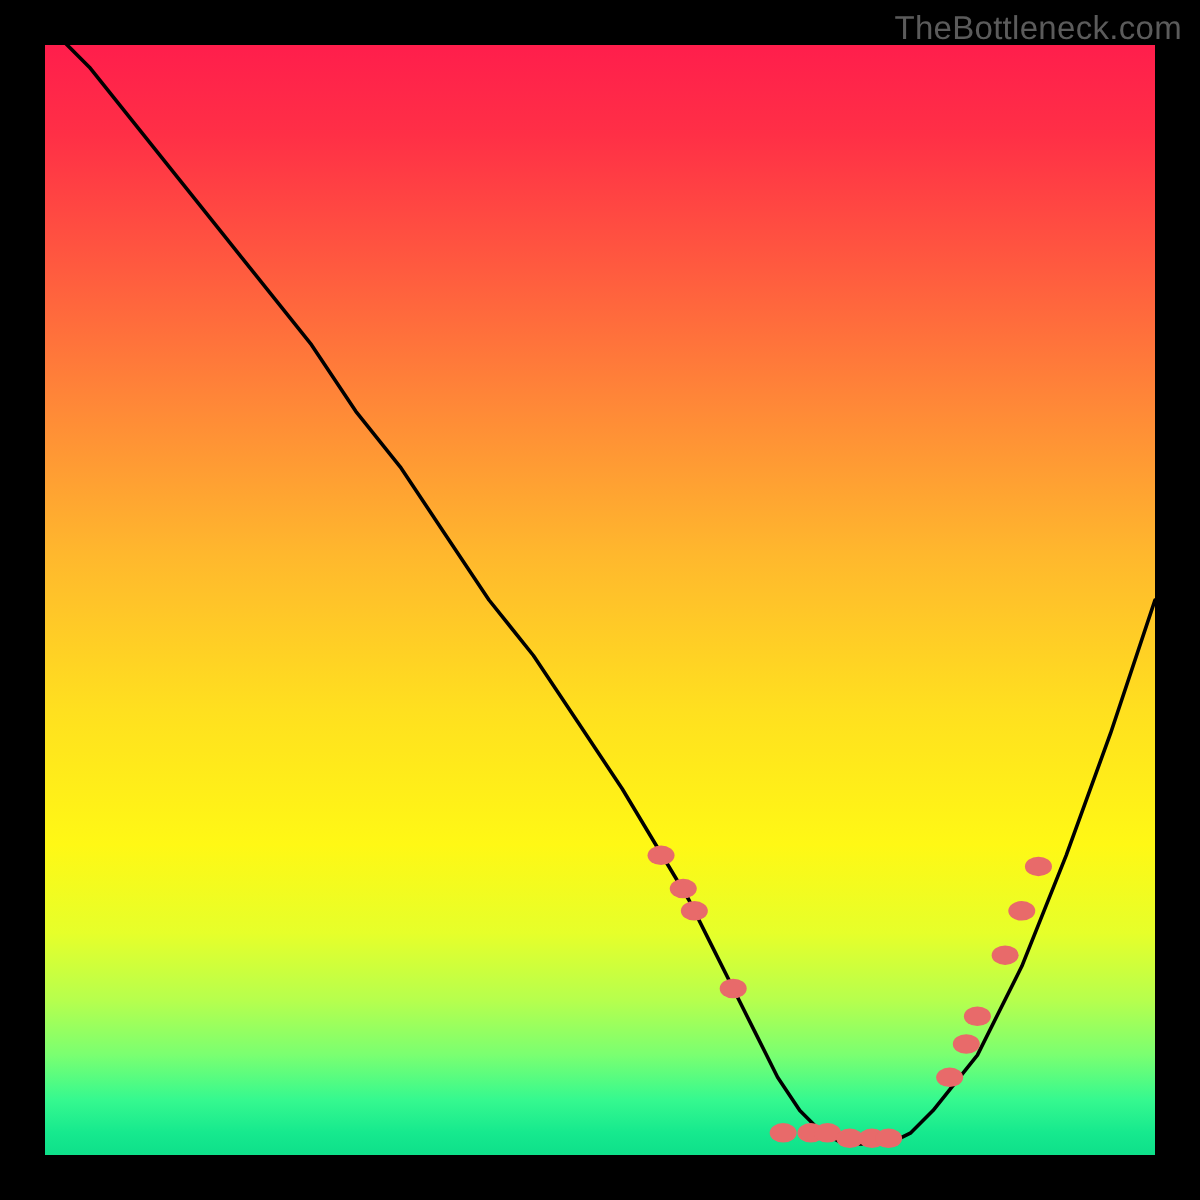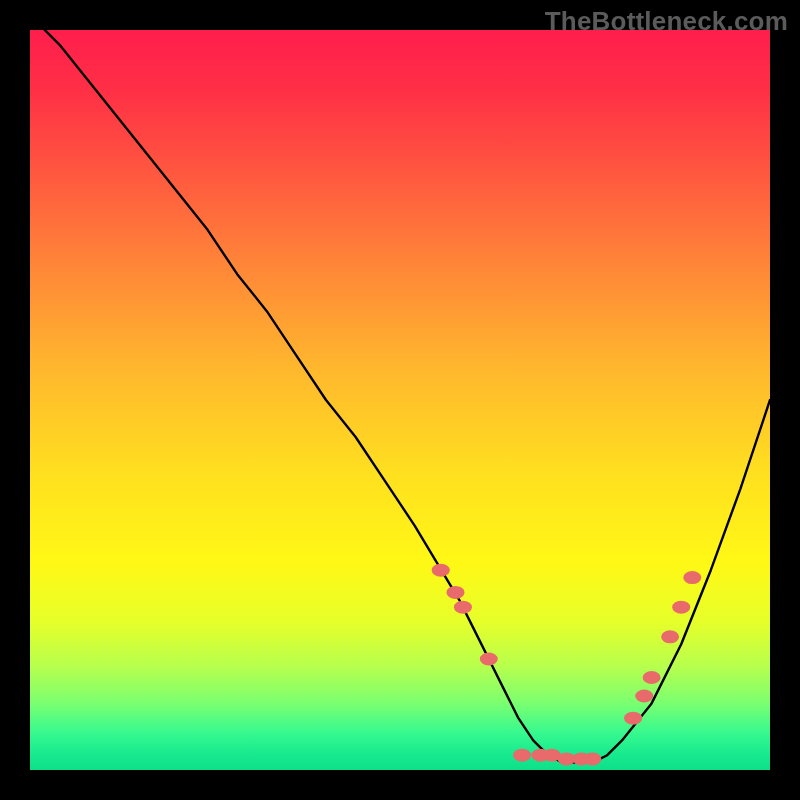--- a/index.html
+++ b/index.html
@@ -15,22 +15,22 @@
     position: relative;
     width: 800px;
     height: 800px;
     background: #000;
   }
   .watermark {
     position: absolute;
     top: 6px;
     right: 12px;
     color: #5b5b5b;
-    font-size: 26px;
-    font-weight: 700;
+    font-size: 22px;
+    font-weight: 400;
     letter-spacing: 0.2px;
     user-select: none;
   }
   .plot-area {
     position: absolute;
     left: 30px;
     top: 30px;
     width: 740px;
     height: 740px;
     overflow: hidden;

